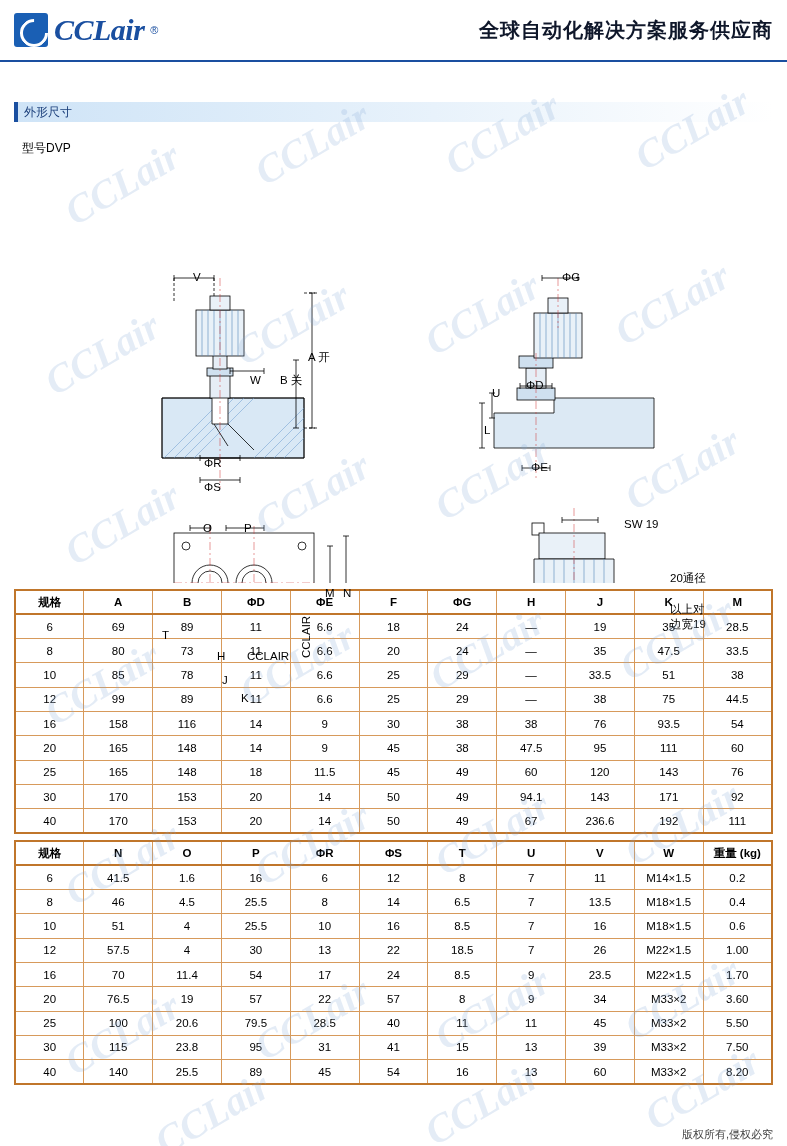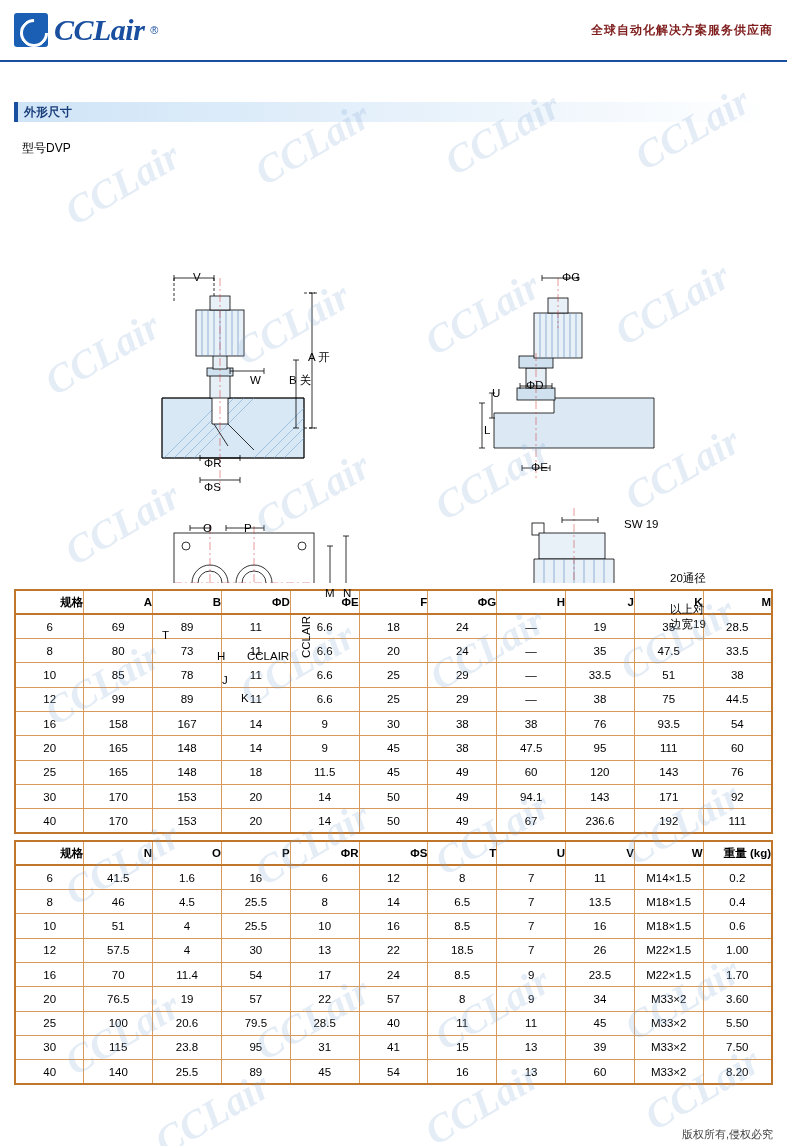--- a/index.html
+++ b/index.html
@@ -45,39 +45,39 @@
   .logo-text {
     font-size: 30px;
     font-weight: bold;
     font-style: italic;
     color: #1a4fa0;
     letter-spacing: -0.5px;
     font-family: "Liberation Serif", serif;
   }
   .logo-reg { font-size: 11px; vertical-align: super; color:#1a4fa0; }
   .slogan {
-    font-size: 12px;
+    font-size: 20px;
     font-weight: bold;
-    color: #7f1d1d;
+    color: #0f172a;
     letter-spacing: 1px;
   }
 
   
   .section-bar {
     margin: 40px 14px 0 14px;
     height: 20px;
     background: linear-gradient(to right, #cfe4f7 0%, #e8f2fb 55%, #ffffff 100%);
     border-left: 4px solid #1a4fa0;
     display: flex;
     align-items: center;
     padding-left: 6px;
   }
   .section-bar span {
     font-size: 12px;
-    font-weight: bold;
+    font-weight: normal;
     color: #1a3e7a;
   }
 
   
   .drawing-area {
     position: relative;
     margin: 6px 14px 0 14px;
     height: 455px;
   }
   .model-label {
@@ -117,21 +117,20 @@
     text-align: center;
     font-size: 11.5px;
     font-weight: normal;
     padding: 0;
     background: transparent;
   }
   table.spec tr.headrow td {
     font-weight: bold;
     border-top: 2px solid #c0762b;
     border-bottom: 2px solid #c0762b;
-    text-align: right;
   }
   table.spec tr.lastrow td { border-bottom: 2px solid #c0762b; }
   table.spec td:first-child { border-left: 2px solid #c0762b; }
   table.spec td:last-child { border-right: 2px solid #c0762b; }
 
   .footer {
     position: absolute;
     right: 14px;
     bottom: 4px;
     font-size: 11px;
@@ -303,21 +302,21 @@
       <text x="548" y="521">1</text>
       <text x="560" y="522">0</text>
       <text x="572" y="521">9</text>
       <text x="583" y="518">8</text>
     </g>
   </svg>
 
   <div id="drawing-labels">
       <div class="note-text" style="left: 179px; top: 142px;">V</div>
       <div class="note-text" style="left: 294px; top: 222px;">A 开</div>
-      <div class="note-text" style="left: 275px; top: 245px;">B 关</div>
+      <div class="note-text" style="left: 266px; top: 245px;">B 关</div>
       <div class="note-text" style="left: 236px; top: 245px;">W</div>
       <div class="note-text" style="left: 190px; top: 328px;">ΦR</div>
       <div class="note-text" style="left: 190px; top: 352px;">ΦS</div>
       <div class="note-text" style="left: 548px; top: 142px;">ΦG</div>
       <div class="note-text" style="left: 512px; top: 250px;">ΦD</div>
       <div class="note-text" style="left: 478px; top: 258px;">U</div>
       <div class="note-text" style="left: 470px; top: 295px;">L</div>
       <div class="note-text" style="left: 517px; top: 332px;">ΦE</div>
       <div class="note-text" style="left: 189px; top: 393px;">O</div>
       <div class="note-text" style="left: 230px; top: 393px;">P</div>
@@ -402,21 +401,21 @@
         <td>25</td>
         <td>29</td>
         <td>—</td>
         <td>38</td>
         <td>75</td>
         <td>44.5</td>
       </tr>
       <tr>
         <td>16</td>
         <td>158</td>
-        <td>167</td>
+        <td>116</td>
         <td>14</td>
         <td>9</td>
         <td>30</td>
         <td>38</td>
         <td>38</td>
         <td>76</td>
         <td>93.5</td>
         <td>54</td>
       </tr>
       <tr>

